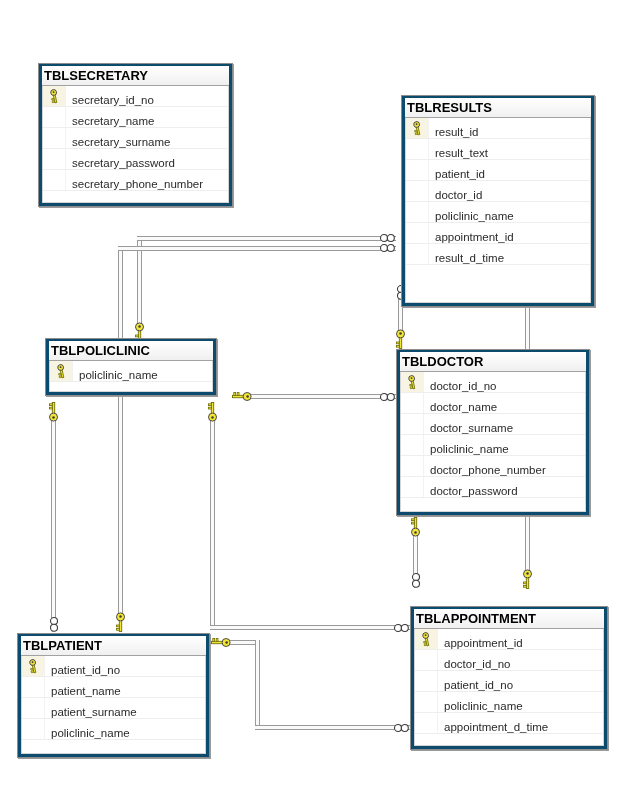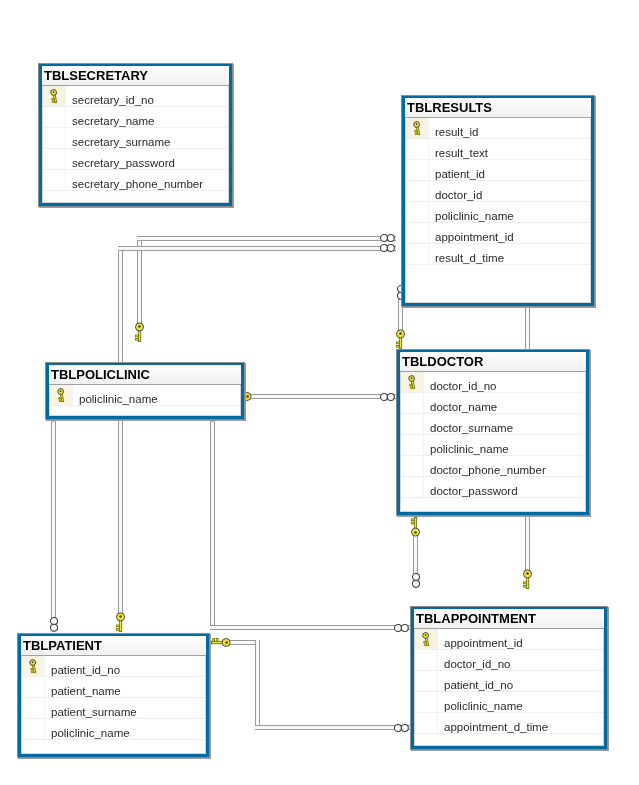--- a/index.html
+++ b/index.html
@@ -3,21 +3,21 @@
 <meta charset="utf-8">
 <style>
   html,body { margin:0; padding:0; background:#fff; }
   #canvas {
     position:relative; width:639px; height:785px; background:#ffffff;
     font-family:"Liberation Sans", sans-serif; overflow:hidden;
   }
   
   .tbl {
     position:absolute; box-sizing:border-box; z-index:3;
-    border:1px solid #8c8c8c; background:#0369a1;
+    border:1px solid #8c8c8c; background:#0c4a6e;
     box-shadow:1px 1px 0 #9b9b9b; padding:2px 3px 3px 3px;
   }
   .tbl-in {
     box-sizing:border-box; height:100%; display:flex; flex-direction:column;
   }
   .tbl-hdr {
     flex:0 0 19px; line-height:19px; padding-left:2px;
     font-size:13px; font-weight:bold; color:#000;
     background:linear-gradient(#ffffff,#f0f0f0);
     border-bottom:1px solid #a2a2a2;
@@ -263,21 +263,21 @@
             <span class="cell-name">appointment_id</span>
           </div>
           <div class="row">
             <span class="cell-ico"></span>
             <span class="cell-name">result_d_time</span>
           </div>
         </div>
     </div>
   </div>
 
-  <div class="tbl" style="left:45px;top:362px;width:200px;height:58px">
+  <div class="tbl" style="left:45px;top:338px;width:172px;height:58px">
     <div class="tbl-in">
       <div class="tbl-hdr">TBLPOLICLINIC</div>
       <div class="tbl-grid">
           <div class="row">
             <span class="cell-ico pk">
               <svg width="9" height="15" viewBox="0 0 9 15">
      <g transform="rotate(-12 4.5 7.5)">
        <rect x="3.6" y="5.6" width="1.9" height="8.2" fill="#f2e535" stroke="#6e6e00" stroke-width="0.8"></rect>
        <rect x="1.2" y="9" width="2.4" height="1.5" fill="#f2e535" stroke="#6e6e00" stroke-width="0.7"></rect>
        <rect x="1.2" y="11.6" width="2.4" height="1.5" fill="#f2e535" stroke="#6e6e00" stroke-width="0.7"></rect>

